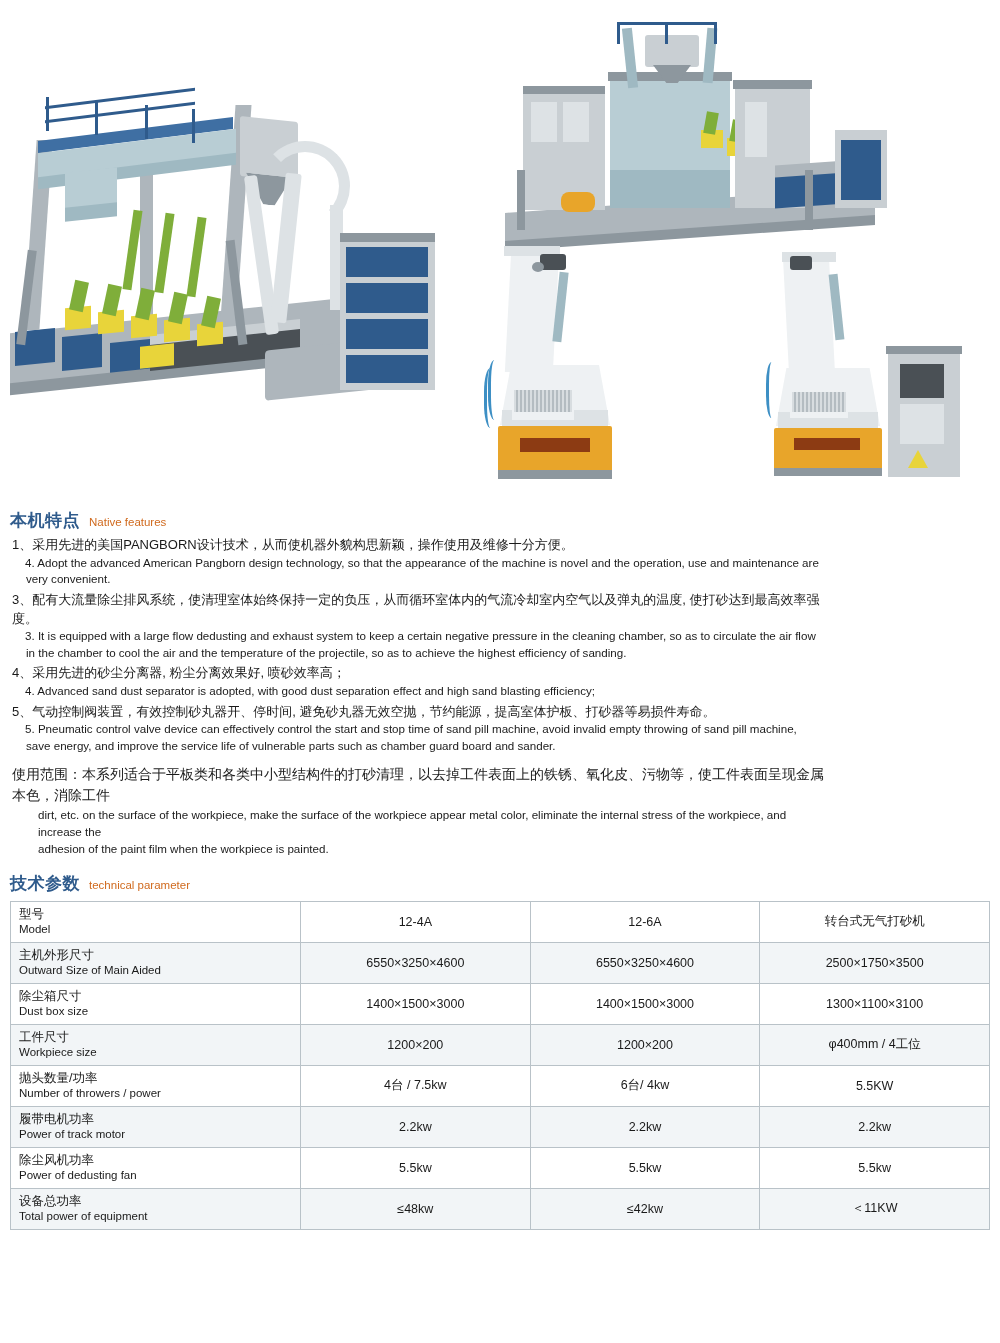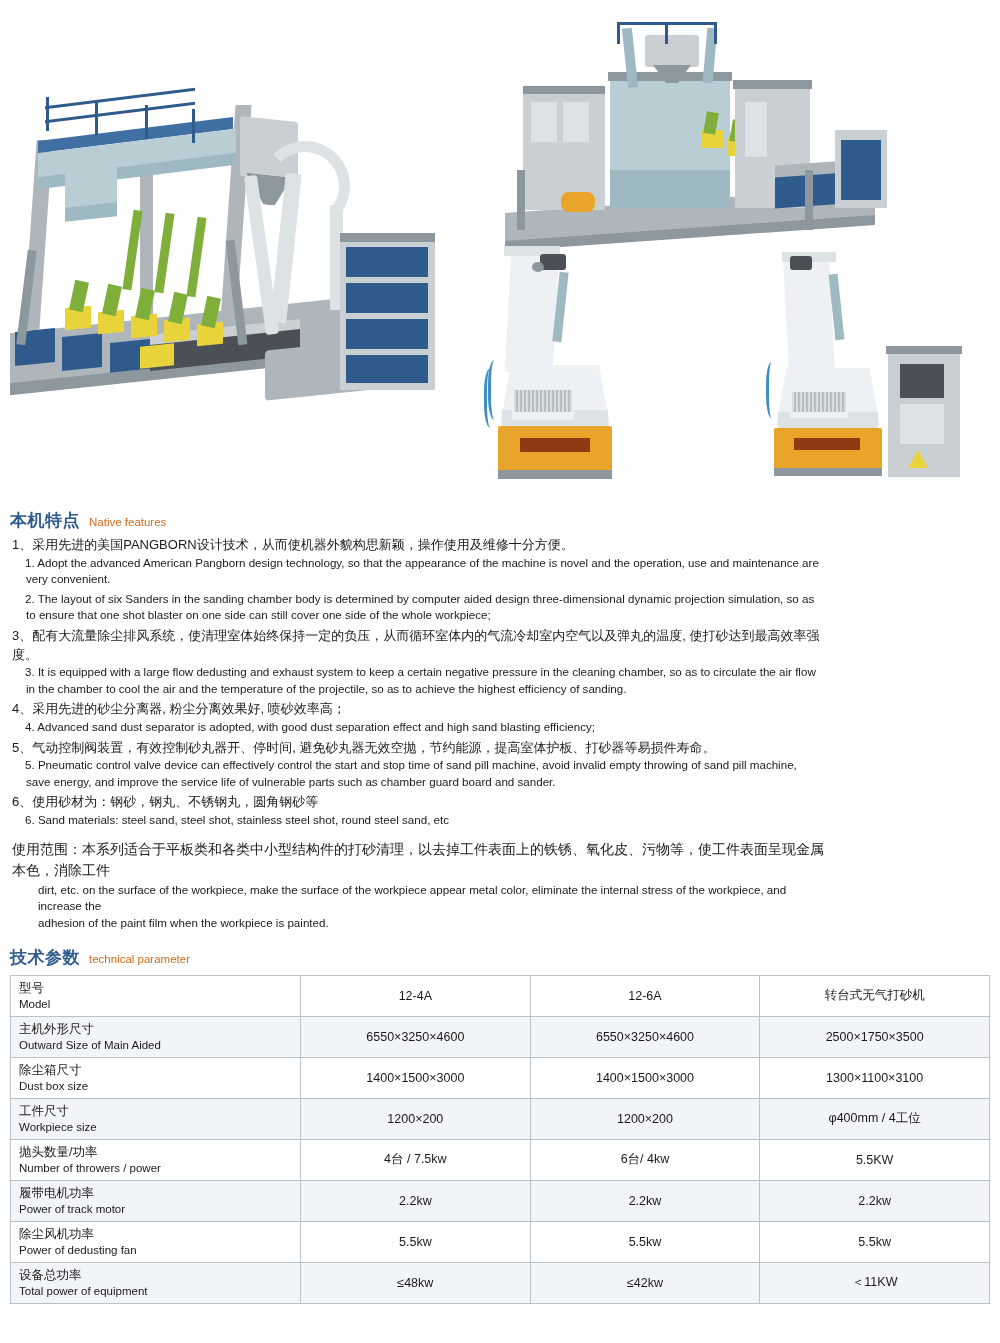--- a/index.html
+++ b/index.html
@@ -288,40 +288,35 @@
   </div>
 
   <div class="section-head">
     <span class="cn">本机特点</span>
     <span class="en">Native features</span>
   </div>
 
   <div class="feat-list">
     <div class="feat">
       <div class="cn">1、采用先进的美国PANGBORN设计技术，从而使机器外貌构思新颖，操作使用及维修十分方便。</div>
-      <div class="en">1. Adopt the advanced American Pangborn design technology, so that the appearance of the machine is novel and the operation, use and maintenance are very convenient.</div>
+      <div class="en">4. Adopt the advanced American Pangborn design technology, so that the appearance of the machine is novel and the operation, use and maintenance are very convenient.</div>
     </div>
     <div class="feat">
-      <div class="en">2. The layout of six Sanders in the sanding chamber body is determined by computer aided design three-dimensional dynamic projection simulation, so as to ensure that one shot blaster on one side can still cover one side of the whole workpiece;</div>
     </div>
     <div class="feat">
       <div class="cn">3、配有大流量除尘排风系统，使清理室体始终保持一定的负压，从而循环室体内的气流冷却室内空气以及弹丸的温度, 使打砂达到最高效率强度。</div>
       <div class="en">3. It is equipped with a large flow dedusting and exhaust system to keep a certain negative pressure in the cleaning chamber, so as to circulate the air flow in the chamber to cool the air and the temperature of the projectile, so as to achieve the highest efficiency of sanding.</div>
     </div>
     <div class="feat">
       <div class="cn">4、采用先进的砂尘分离器, 粉尘分离效果好, 喷砂效率高；</div>
       <div class="en">4. Advanced sand dust separator is adopted, with good dust separation effect and high sand blasting efficiency;</div>
     </div>
     <div class="feat">
       <div class="cn">5、气动控制阀装置，有效控制砂丸器开、停时间, 避免砂丸器无效空抛，节约能源，提高室体护板、打砂器等易损件寿命。</div>
       <div class="en">5. Pneumatic control valve device can effectively control the start and stop time of sand pill machine, avoid invalid empty throwing of sand pill machine, save energy, and improve the service life of vulnerable parts such as chamber guard board and sander.</div>
-    </div>
-    <div class="feat">
-      <div class="cn">6、使用砂材为：钢砂，钢丸、不锈钢丸，圆角钢砂等</div>
-      <div class="en">6. Sand materials: steel sand, steel shot, stainless steel shot, round steel sand, etc</div>
     </div>
   </div>
 
   <div class="scope">
     <div class="cn">
       <span>使用范围：本系列适合于平板类和各类中小型结构件的打砂清理，以去掉工件表面上的铁锈、氧化皮、污物等，使工件表面呈现金属本色，消除工件</span>
     </div>
     <div class="en">
       <span class="ind">dirt, etc. on the surface of the workpiece, make the surface of the workpiece appear metal color, eliminate the internal stress of the workpiece, and increase the</span>
       <span class="ind">adhesion of the paint film when the workpiece is painted.</span>

